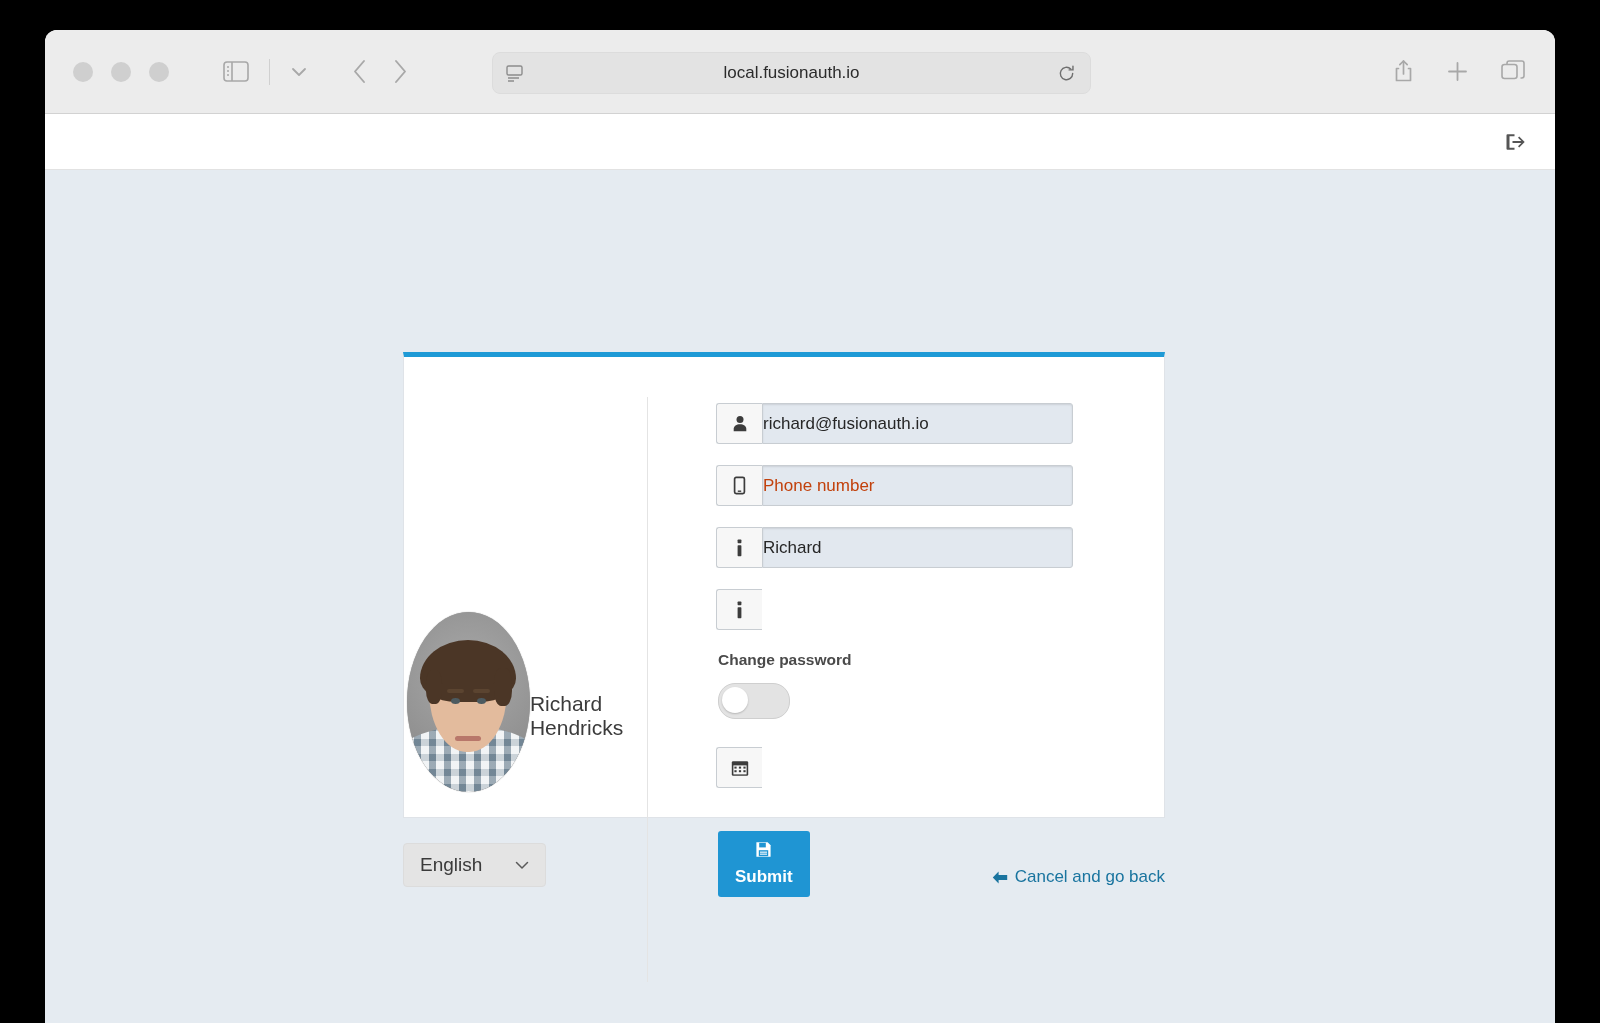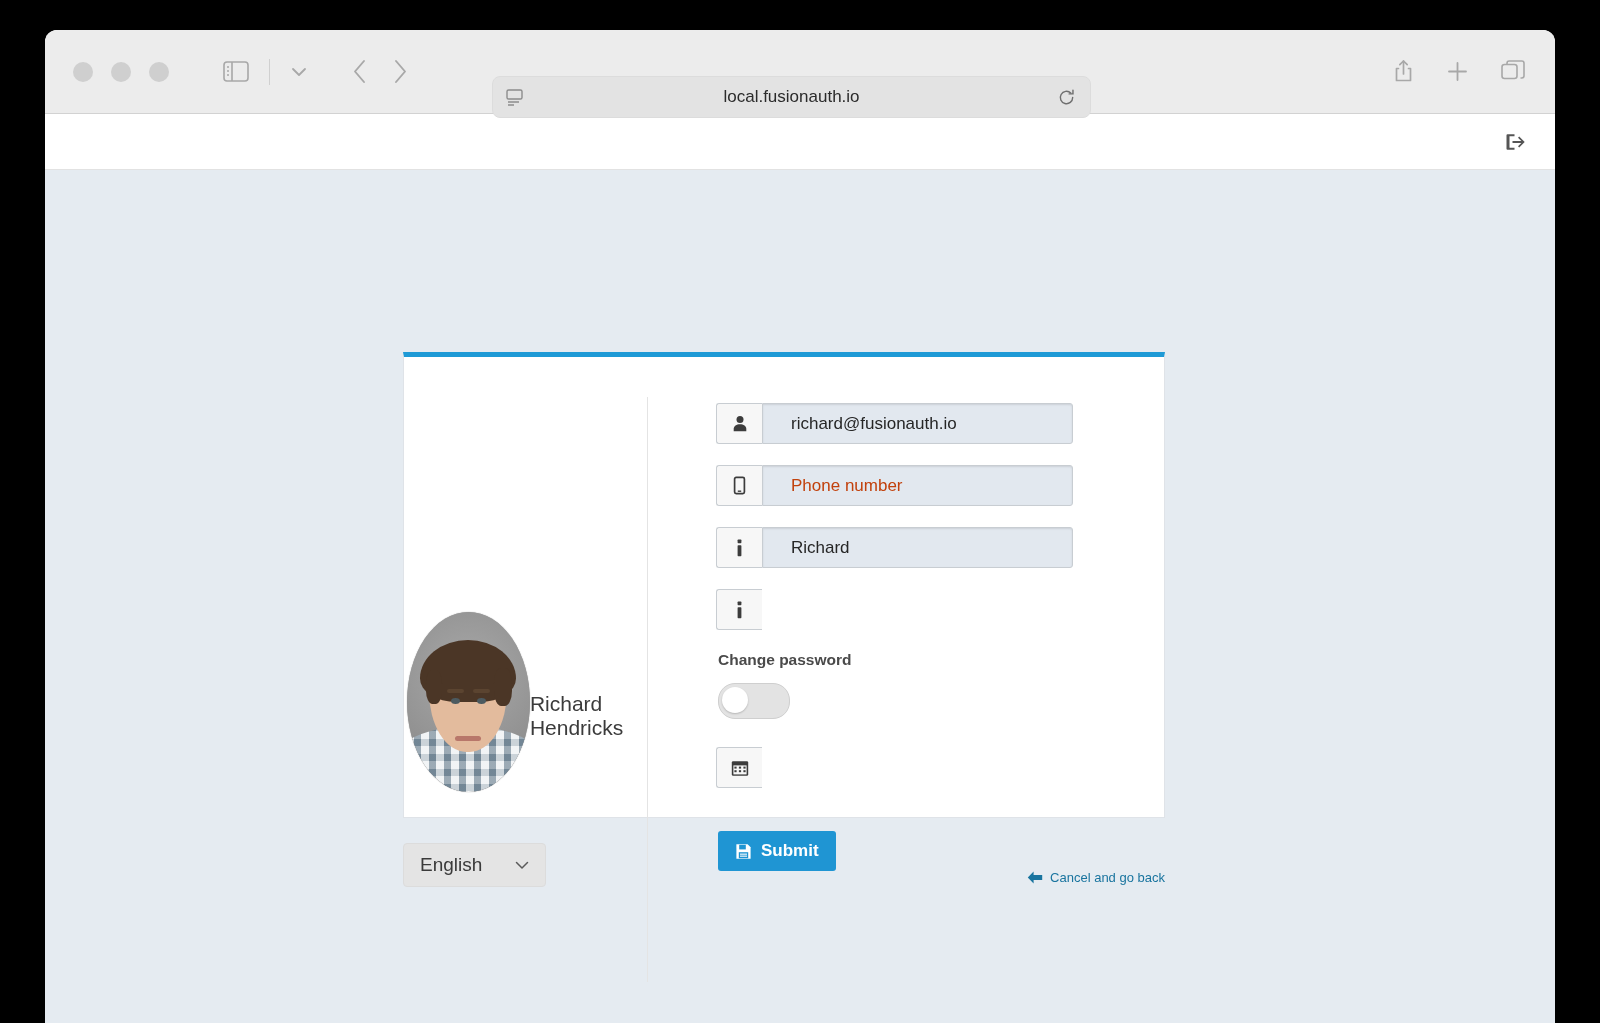--- a/index.html
+++ b/index.html
@@ -82,21 +82,20 @@
     position: absolute;
     left: 447px;
     top: 22px;
     width: 597px;
     height: 40px;
     background: #e3e3e3;
     border: 1px solid #dcdcdc;
     border-radius: 8px;
     display: flex;
     align-items: center;
-    margin-top: 24px;
   }
   .urlbar .reader-ico {
     position: absolute;
     left: 12px;
     color: #8c8c8c;
     display: flex;
   }
   .urlbar .url-text {
     flex: 1;
     text-align: center;
@@ -301,21 +300,21 @@
     box-sizing: border-box;
   }
   .field-input {
     flex: 1;
     background: #e2e8ef;
     border: 1px solid #c8cdd2;
     border-radius: 0 3px 3px 0;
     box-shadow: inset 0 1px 2px rgba(0,0,0,0.10);
     display: flex;
     align-items: center;
-    padding-left: 28px;
+    padding-left: 0;
     font-size: 17px;
     color: #262626;
     box-sizing: border-box;
   }
   .field-input.placeholder { color: #c2410c; }
 
   .section-label {
     font-size: 15.5px;
     font-weight: bold;
     color: #4a4a4a;
@@ -351,20 +350,21 @@
     gap: 9px;
     background: #1f95d3;
     color: #ffffff;
     border: none;
     border-radius: 3px;
     padding: 10px 17px;
     font-size: 17px;
     font-weight: bold;
     font-family: "Liberation Sans", sans-serif;
     cursor: pointer;
+    flex-direction: column;
   }
 
   .footer-row {
     position: absolute;
     left: 358px;
     top: 673px;
     width: 762px;
     display: flex;
     align-items: center;
     justify-content: space-between;
@@ -384,21 +384,21 @@
     font-size: 19px;
     color: #3a3a3a;
     cursor: pointer;
   }
 
   .cancel-link {
     display: inline-flex;
     align-items: center;
     gap: 7px;
     color: #19749f;
-    font-size: 13px;
+    font-size: 17px;
     text-decoration: none;
     cursor: pointer;
     margin-top: 24px;
   }
 </style>
 </head>
 <body>
 
 <div class="screen">
   <div class="browser-window">

